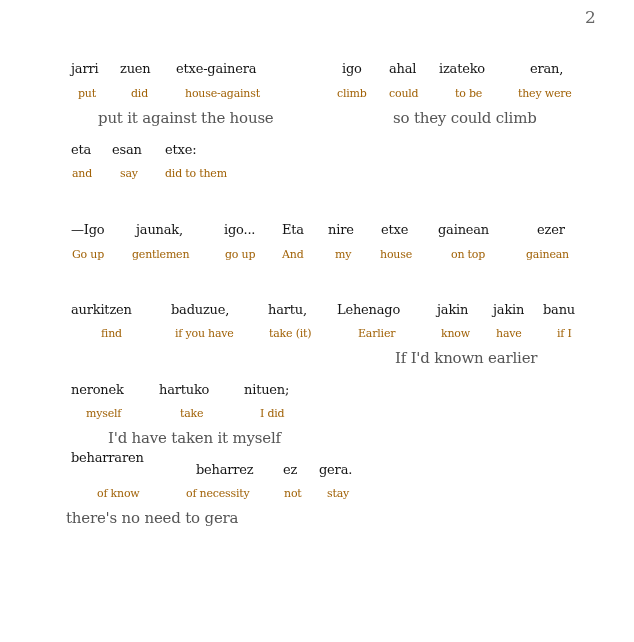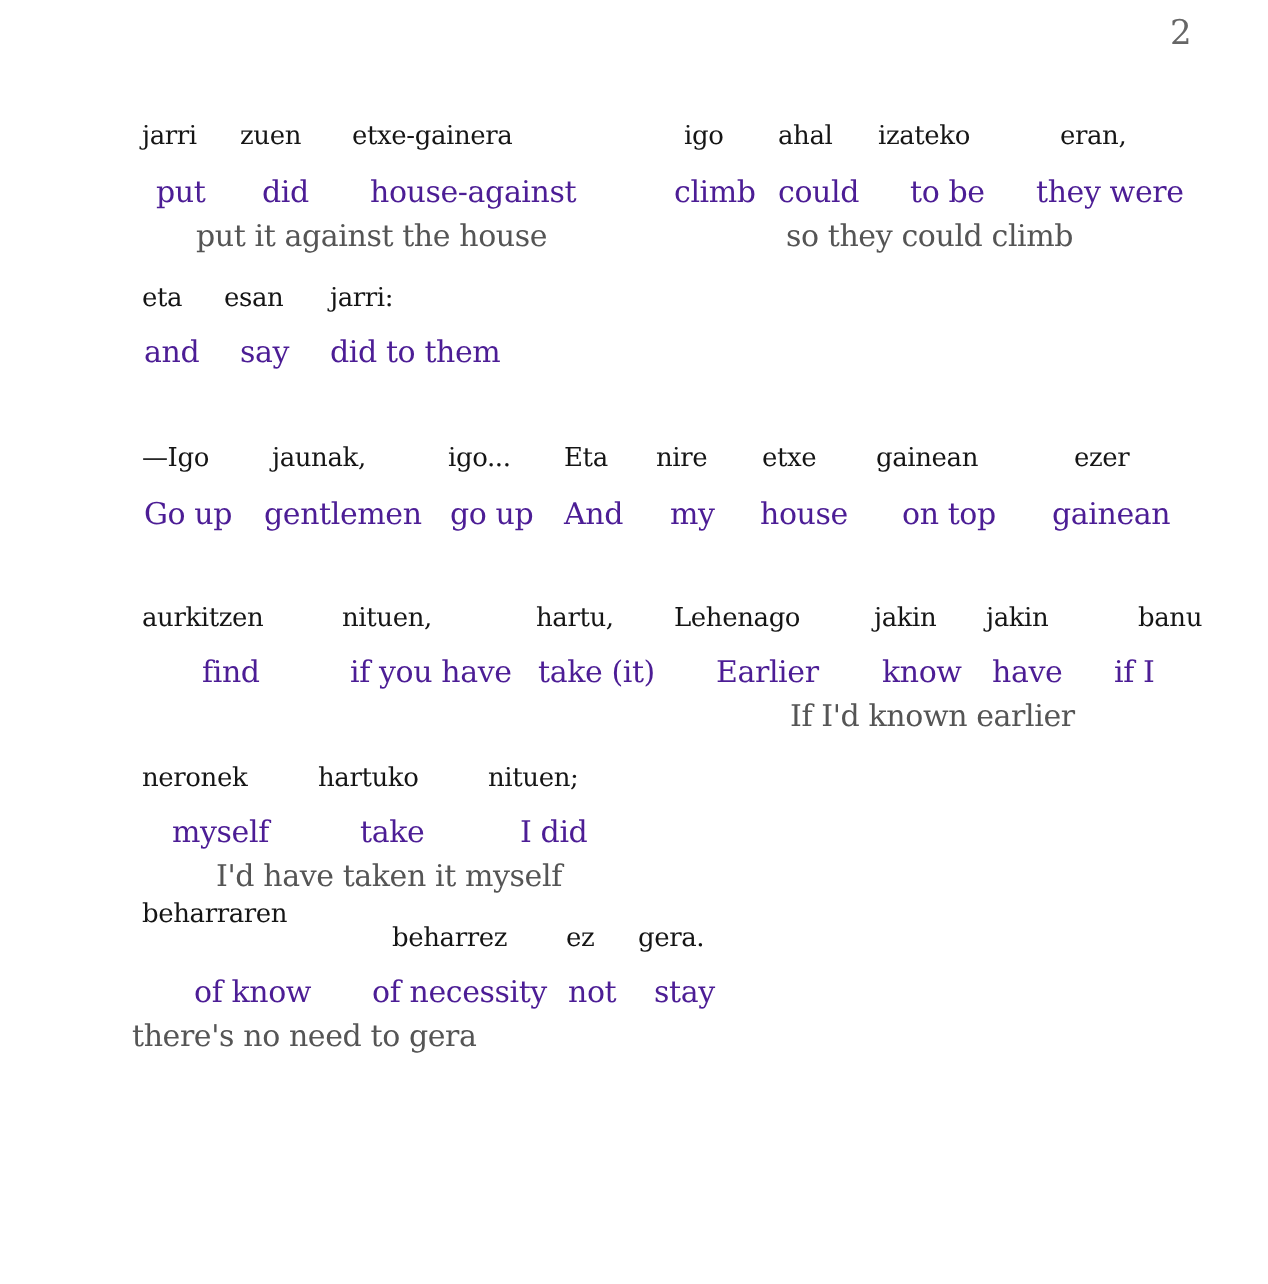--- a/index.html
+++ b/index.html
@@ -1,20 +1,20 @@
 <!DOCTYPE html>
 <html><head>
   <meta charset="utf-8">
   <style>
     html, body { margin: 0; padding: 0; background: #ffffff; }
     body { width: 634px; height: 642px; position: relative; overflow: hidden;
            font-family: "DejaVu Serif", "Liberation Serif", serif; }
     .page-number { position: absolute; top: 7px; left: 585px; font-size: 17px; color: #666; }
     .src { position: absolute; font-size: 13px; color: #151515; white-space: nowrap; letter-spacing: -0.2px; }
-    .gl  { position: absolute; font-size: 15px; color: #4c1d95; white-space: nowrap; letter-spacing: -0.2px; }
+    .gl  { position: absolute; font-size: 11px; color: #a16207; white-space: nowrap; letter-spacing: -0.2px; }
     .fr  { position: absolute; font-size: 15px; color: #555555; white-space: nowrap; letter-spacing: -0.2px; }
   </style>
 </head>
 <body>
 
 <div class="page-number">2</div>
 
 <div>
   <span class="src" style="left:71px;top:61px">jarri</span>
   <span class="src" style="left:120px;top:61px">zuen</span>
@@ -32,21 +32,21 @@
   <span class="gl" style="left:455px;top:87px">to be</span>
   <span class="gl" style="left:518px;top:87px">they were</span>
 
   <span class="fr" style="left:98px;top:109px">put it against the house</span>
   <span class="fr" style="left:393px;top:109px">so they could climb</span>
 </div>
 
 <div>
   <span class="src" style="left:71px;top:142px">eta</span>
   <span class="src" style="left:112px;top:142px">esan</span>
-  <span class="src" style="left:165px;top:142px">jarri:</span>
+  <span class="src" style="left:165px;top:142px">etxe:</span>
 
   <span class="gl" style="left:72px;top:167px">and</span>
   <span class="gl" style="left:120px;top:167px">say</span>
   <span class="gl" style="left:165px;top:167px">did to them</span>
 </div>
 
 <div>
   <span class="src" style="left:71px;top:222px">—Igo</span>
   <span class="src" style="left:136px;top:222px">jaunak,</span>
   <span class="src" style="left:224px;top:222px">igo...</span>
@@ -61,26 +61,26 @@
   <span class="gl" style="left:225px;top:248px">go up</span>
   <span class="gl" style="left:282px;top:248px">And</span>
   <span class="gl" style="left:335px;top:248px">my</span>
   <span class="gl" style="left:380px;top:248px">house</span>
   <span class="gl" style="left:451px;top:248px">on top</span>
   <span class="gl" style="left:526px;top:248px">gainean</span>
 </div>
 
 <div>
   <span class="src" style="left:71px;top:302px">aurkitzen</span>
-  <span class="src" style="left:171px;top:302px">nituen,</span>
+  <span class="src" style="left:171px;top:302px">baduzue,</span>
   <span class="src" style="left:268px;top:302px">hartu,</span>
   <span class="src" style="left:337px;top:302px">Lehenago</span>
   <span class="src" style="left:437px;top:302px">jakin</span>
   <span class="src" style="left:493px;top:302px">jakin</span>
-  <span class="src" style="left:569px;top:302px">banu</span>
+  <span class="src" style="left:543px;top:302px">banu</span>
 
   <span class="gl" style="left:101px;top:327px">find</span>
   <span class="gl" style="left:175px;top:327px">if you have</span>
   <span class="gl" style="left:269px;top:327px">take (it)</span>
   <span class="gl" style="left:358px;top:327px">Earlier</span>
   <span class="gl" style="left:441px;top:327px">know</span>
   <span class="gl" style="left:496px;top:327px">have</span>
   <span class="gl" style="left:557px;top:327px">if I</span>
 
   <span class="fr" style="left:395px;top:349px">If I'd known earlier</span>

